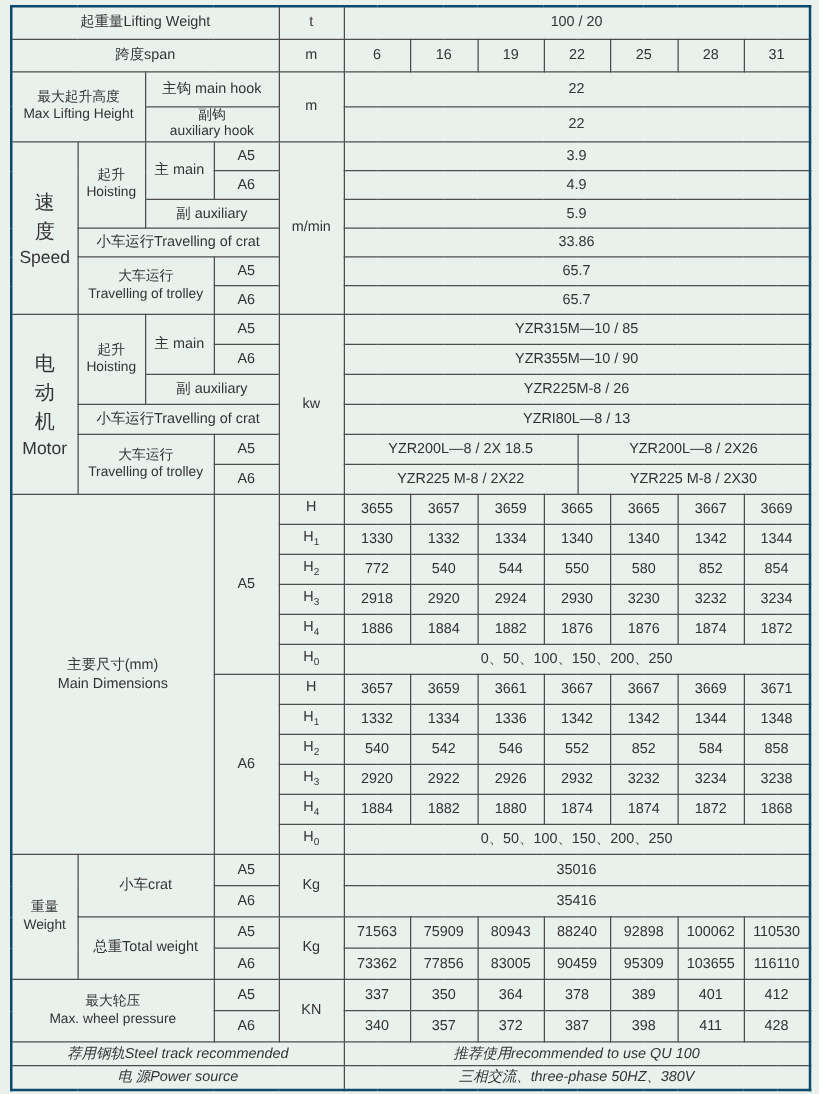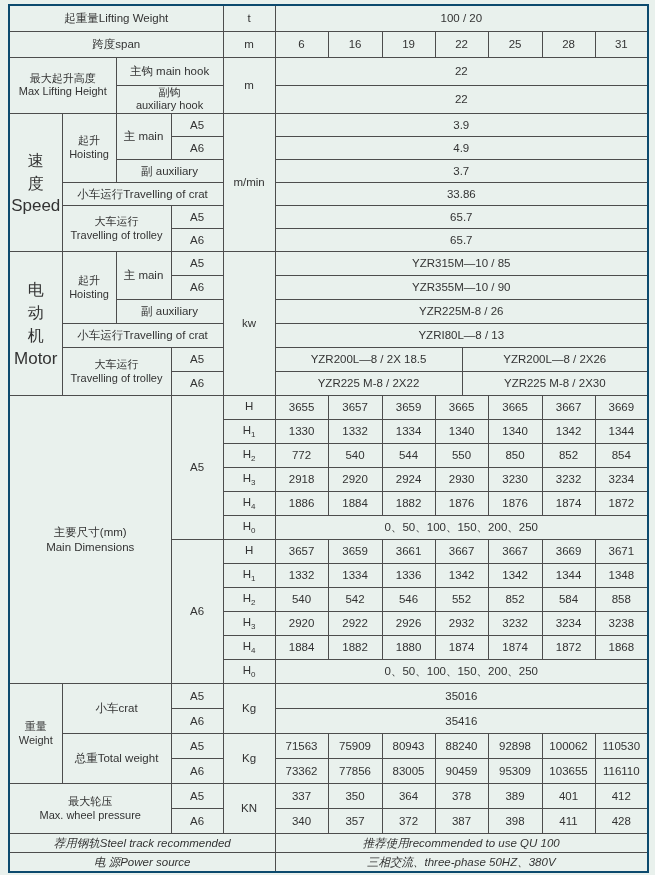--- a/index.html
+++ b/index.html
@@ -28,21 +28,21 @@
     line-height:1.25;
   }
   .two-line{font-size:11px;}
   .vert{
     display:inline-block;
     width:1.1em;
     word-break:break-all;
     line-height:1.45;
     font-size:16px;
   }
-  .vlabel{font-size:17px;}
+  .vlabel{font-size:14px;}
   sub{font-size:8px;}
   tr.r26{height:26px;} tr.r28{height:28px;margin-left:40px;} tr.r23{height:23px;}
   tr.r24{height:24px;} tr.r25{height:25px;} tr.r19{height:19px;font-style:italic;}
 </style>
 </head>
 <body>
 
 <div class="sheet">
 <table>
 <colgroup>
@@ -116,21 +116,21 @@
   <td>A5</td>
   <td rowspan="6">m/min</td>
   <td colspan="14">3.9</td>
 </tr>
 <tr class="r23">
   <td>A6</td>
   <td colspan="14">4.9</td>
 </tr>
 <tr class="r23">
   <td colspan="2">副 auxiliary</td>
-  <td colspan="14">3.7</td>
+  <td colspan="14">5.9</td>
 </tr>
 <tr class="r23">
   <td colspan="3">小车运行Travelling of crat</td>
   <td colspan="14">33.86</td>
 </tr>
 <tr class="r23">
   <td colspan="2" rowspan="2" class="two-line">
     <div>大车运行</div>
     <div>Travelling of trolley</div>
   </td>
@@ -207,21 +207,21 @@
   <td colspan="2">1340</td>
   <td colspan="2">1342</td>
   <td colspan="2">1344</td>
 </tr>
 <tr class="r24">
   <td><span>H</span><sub>2</sub></td>
   <td colspan="2">772</td>
   <td colspan="2">540</td>
   <td colspan="2">544</td>
   <td colspan="2">550</td>
-  <td colspan="2">850</td>
+  <td colspan="2">580</td>
   <td colspan="2">852</td>
   <td colspan="2">854</td>
 </tr>
 <tr class="r24">
   <td><span>H</span><sub>3</sub></td>
   <td colspan="2">2918</td>
   <td colspan="2">2920</td>
   <td colspan="2">2924</td>
   <td colspan="2">2930</td>
   <td colspan="2">3230</td>

